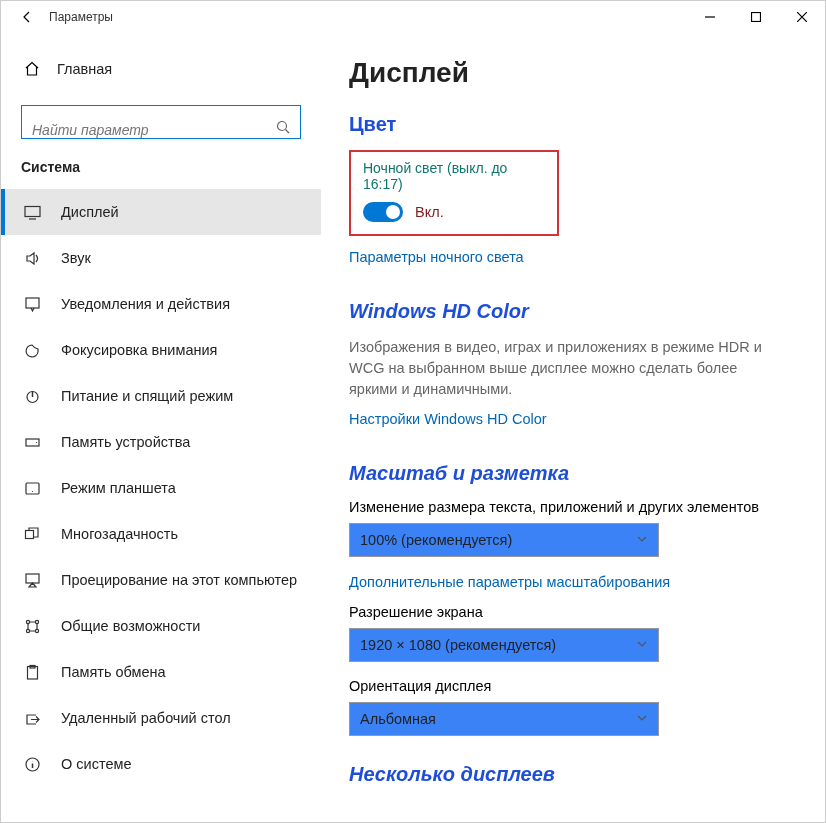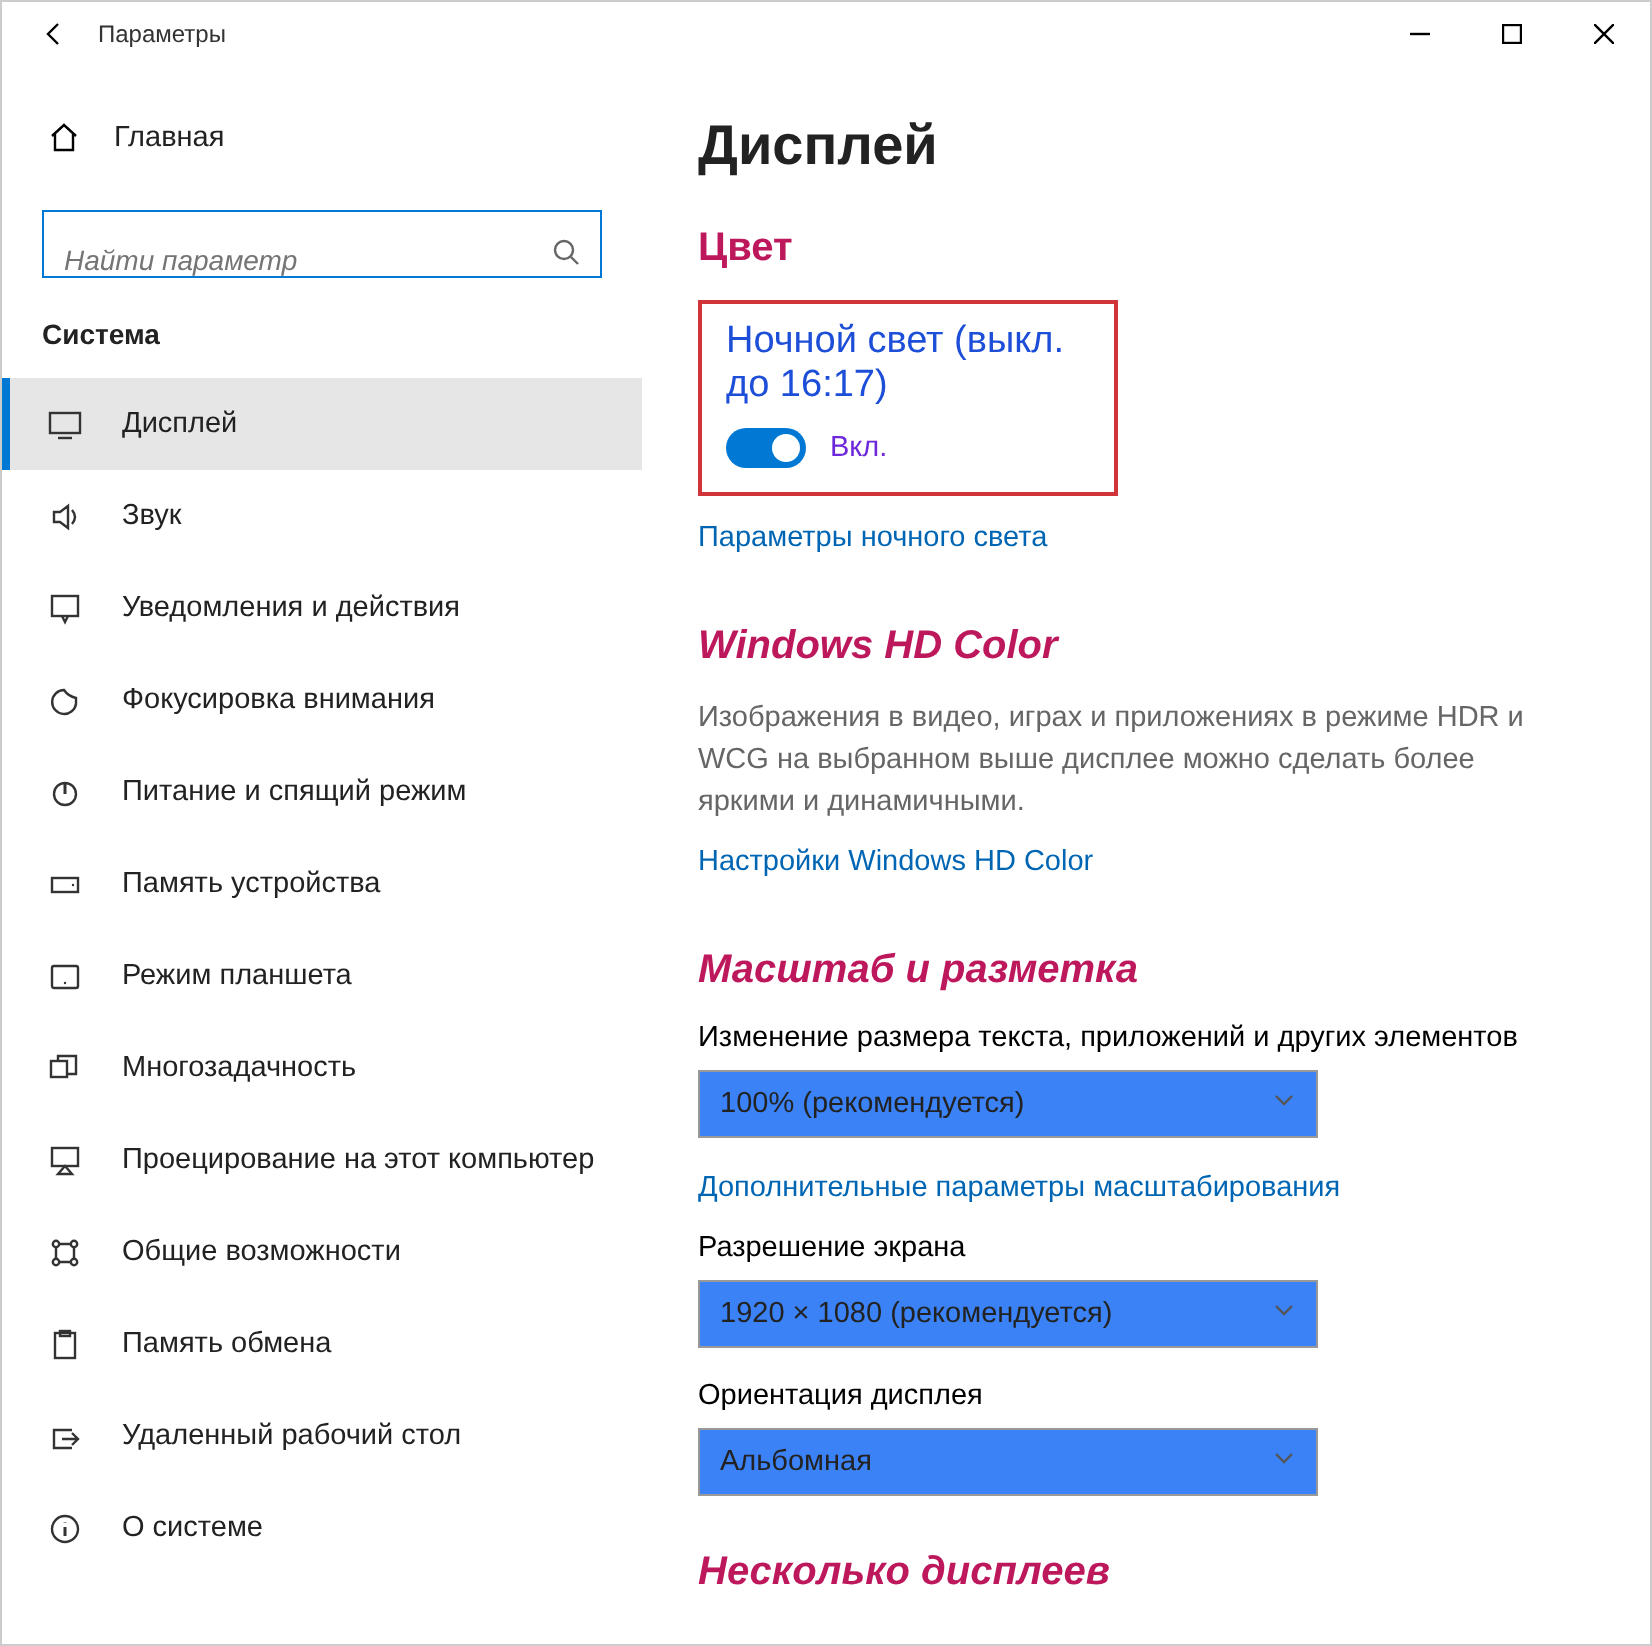--- a/index.html
+++ b/index.html
@@ -31,30 +31,30 @@
     .nav-list { display: flex; flex-direction: column; }
     .nav-item { display: flex; align-items: center; height: 46px; padding: 0 20px; cursor: pointer; position: relative; }
     .nav-item.active { background: #e6e6e6; }
     .nav-item.active::before { content: ""; position: absolute; left: 0; top: 0; bottom: 0; width: 4px; background: #0078d4; }
     .nav-item .icon { width: 22px; display: flex; justify-content: center; margin-right: 18px; color: #333; }
     .nav-item .lbl { font-size: 14.5px; color: #222; }
     
     .content { flex: 1; padding: 24px 40px 0 28px; overflow-y: auto; }
     .page-title { font-size: 28px; font-weight: 600; color: #222; margin-bottom: 24px; }
     
-    .group-title { font-size: 20px; font-weight: 600; color: #be185d; margin-bottom: 14px; margin-top: 10px; }
+    .group-title { font-size: 20px; font-weight: 600; color: #1d4ed8; margin-bottom: 14px; margin-top: 10px; }
     .group-title.big-gap { margin-top: 27px; font-style: italic; }
     
     .highlight-box { border: 2px solid #d13438; padding: 8px 12px 12px 12px; width: 210px; margin-bottom: 12px; }
-    .setting-label { font-size: 19px; color: #1d4ed8; margin-bottom: 10px; }
+    .setting-label { font-size: 14px; color: #0f766e; margin-bottom: 10px; }
     
     .toggle-row { display: flex; align-items: center; gap: 12px; }
     .toggle { width: 40px; height: 20px; border-radius: 10px; background: #0078d4; position: relative; cursor: pointer; }
     .toggle::after { content: ""; position: absolute; right: 3px; top: 3px; width: 14px; height: 14px; border-radius: 50%; background: #fff; }
-    .toggle-label { font-size: 14.5px; color: #6d28d9; }
+    .toggle-label { font-size: 14.5px; color: #7f1d1d; }
     
     .link { font-size: 14.5px; color: #0066b4; cursor: pointer; margin-bottom: 8px; display: inline-block; }
     
     .description { font-size: 14.5px; color: #666; line-height: 1.45; margin-bottom: 10px; max-width: 430px; }
     
     .field-label { font-size: 14.5px; color: #000000; margin-bottom: 8px; margin-top: 6px; }
     
     .dropdown { border: 1px solid #999; width: 310px; height: 34px; display: flex; align-items: center; padding: 0 10px; cursor: pointer; margin-bottom: 16px; background: #3b82f6; }
     .dropdown .dd-text { flex: 1; font-size: 14.5px; color: #222; }
     .dropdown .dd-chevron { color: #555; }

